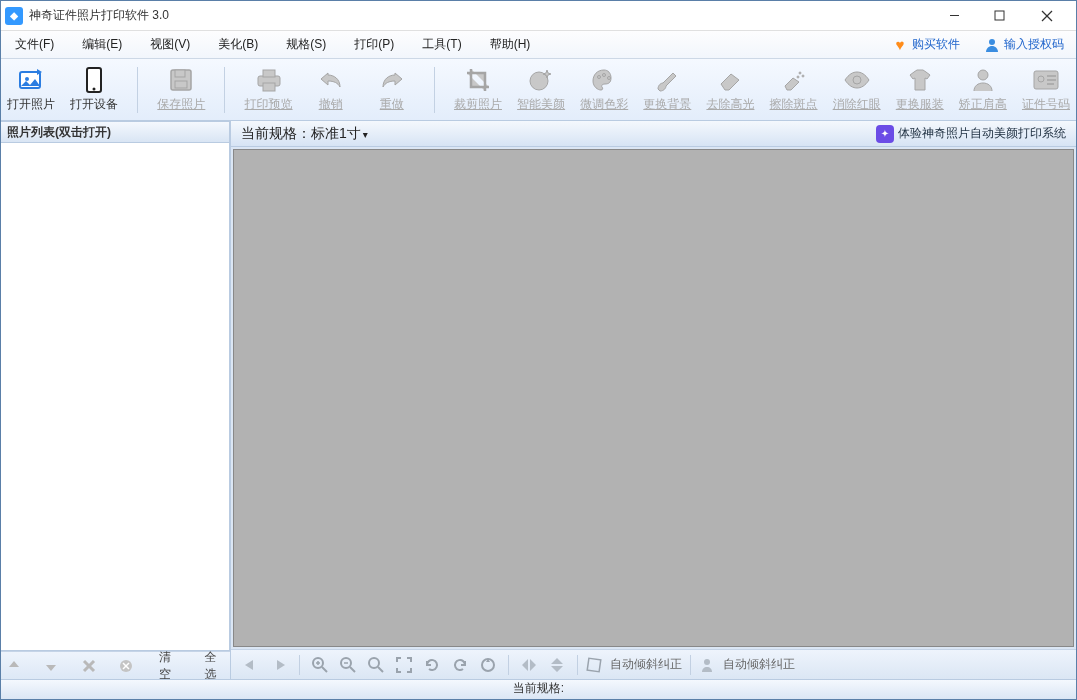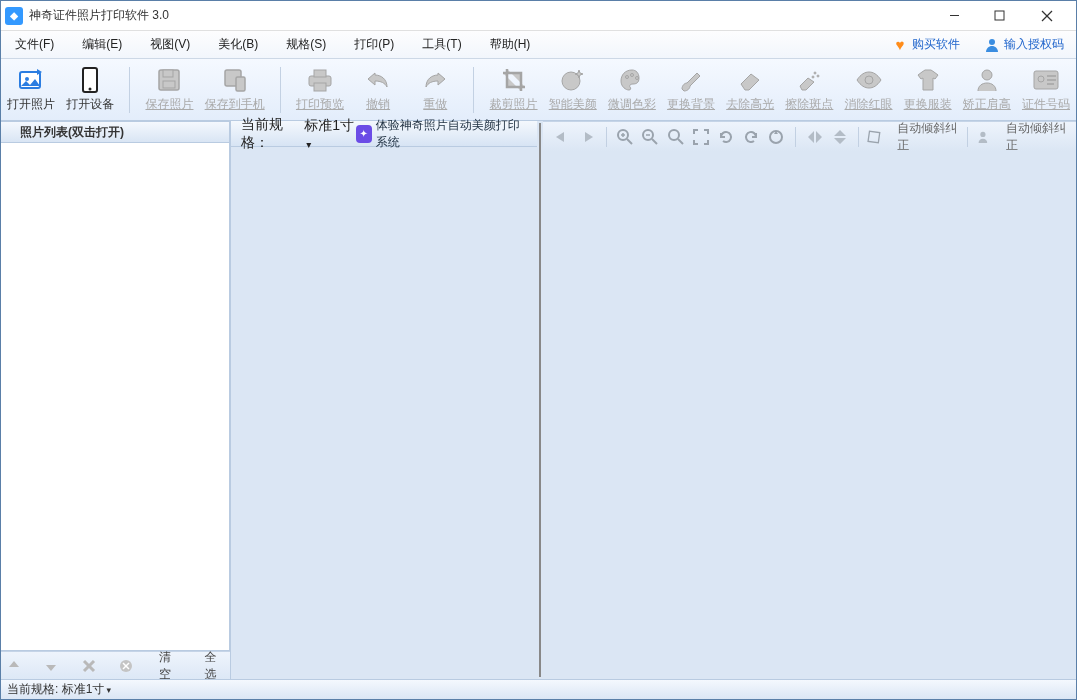--- a/index.html
+++ b/index.html
@@ -25,40 +25,40 @@
   
   .toolbar { height: 62px; background: linear-gradient(#f5f9ff,#e3edfb); border-bottom: 1px solid #b9cbe1; display: flex; align-items: center; padding: 2px 4px; gap: 0; justify-content: space-between; }
   .tool-btn { display: flex; flex-direction: column; align-items: center; justify-content: center; min-width: 50px; height: 56px; font-size: 12px; color: #333; padding: 0 2px; }
   .tool-btn .ic { width: 28px; height: 28px; display:flex;align-items:center;justify-content:center; margin-bottom: 2px;}
   .tool-btn.dis { color:#aaa;text-decoration:underline; }
   .sep { width: 1px; height: 46px; background: #c3d1e3; margin: 0 6px; }
 
   
   .main { position: absolute; top: 120px; bottom: 20px; left: 0; right: 0; background:#dbe6f4; display:flex; }
   .sidepanel { width: 230px; background:#dbe6f4; display:flex;flex-direction:column; border-right:1px solid #b9cbe1;}
-  .side-head { height: 22px; background: linear-gradient(#f4f8fe,#d9e5f4); border:1px solid #b9cbe1; border-left:none; font-size:12px; font-weight:bold; color:#333; display:flex;align-items:center;padding:0 19px;}
+  .side-head { height: 22px; background: linear-gradient(#f4f8fe,#d9e5f4); border:1px solid #b9cbe1; border-left:none; font-size:12px; font-weight:bold; color:#333; display:flex;align-items:center;padding:0 6px;}
   .side-list { flex:1; background:#fff; border:1px solid #b9cbe1; border-left:none; border-top:none;}
   .side-tools { height:28px; background:linear-gradient(#eef4fc,#dde8f6); border-top:1px solid #c5d4e7; display:flex;align-items:center;gap:20px;padding:0 4px;font-size:12px;}
   .side-tools .ibtn { width:24px;height:22px;display:flex;align-items:center;justify-content:center;color:#a5a5a5;}
   .side-tools .txtbtn { padding:2px 4px; color:#444;}
 
-  .canvas-wrap { flex:1; display:flex;flex-direction:row;}
+  .canvas-wrap { flex:1; display:flex;flex-direction:column;}
   .spec-bar { height:26px; background:linear-gradient(#f4f8fd,#d7e4f4); border-bottom:1px solid #b9cbe1; display:flex;align-items:center;padding:0 10px;font-size:14px;color:#222;}
   .spec-bar .dd { margin-left:2px;font-size:10px;}
   .spec-bar .rspacer{flex:1;}
   .spec-bar .promo { font-size:12px;color:#234; display:flex;align-items:center;gap:4px;}
   .spec-bar .promo .picon{width:18px;height:18px;background:#6b4ce6;border-radius:4px;display:flex;align-items:center;justify-content:center;color:#fff;font-size:10px;}
   .canvas { flex:1; background:#b2b2b2; border:1px solid #888; margin:2px;}
   .canvas-tools { height:30px; background:linear-gradient(#eef4fc,#dbe6f4); border-top:1px solid #c5d4e7; display:flex;align-items:center;gap:4px;padding:0 8px;font-size:12px;}
   .canvas-tools .ibtn { width:24px;height:22px;display:flex;align-items:center;justify-content:center;color:#9aa3ad;}
   .canvas-tools .vsep{width:1px;height:20px;background:#c2d0e2;margin:0 4px;}
-  .canvas-tools .lbl{color:#666;display:flex;align-items:center;gap:16px;}
-
-  
-  .statusbar { position:absolute;bottom:0;left:0;right:0;height:20px;background:linear-gradient(#f4f8fe,#dbe6f4);border-top:1px solid #b9cbe1;font-size:12px;color:#333;display:flex;align-items:center;padding:0 6px;}
+  .canvas-tools .lbl{color:#666;display:flex;align-items:center;gap:8px;}
+
+  
+  .statusbar { position:absolute;bottom:0;left:0;right:0;height:20px;background:linear-gradient(#f4f8fe,#dbe6f4);border-top:1px solid #b9cbe1;font-size:12px;color:#333;display:flex;align-items:center;padding:0 6px;flex-direction:column;}
   .statusbar .dd2{font-size:9px;margin-left:2px;}
 
   svg { display:block; }
   .gray svg path, .gray svg rect, .gray svg circle, .gray svg line { stroke:#a5a5a5; fill:#c8c8c8; }
 </style>
 </head>
 <body>
 
 <div class="titlebar">
   <div class="app-icon">◆</div>
@@ -131,29 +131,20 @@
   <div class="tool-btn dis gray">
     <span class="ic">
         <svg width="26" height="26" viewBox="0 0 26 26">
           <rect x="3" y="3" width="20" height="20" rx="2" fill="#d5d5d5" stroke="#aaa" stroke-width="1.5"></rect>
           <rect x="7" y="3" width="10" height="7" fill="#fff"></rect>
           <rect x="7" y="14" width="12" height="7" fill="#fff"></rect>
         </svg>
       </span>
     <span>保存照片</span>
   </div>
-  <div class="tool-btn dis gray">
-    <span class="ic">
-        <svg width="26" height="26" viewBox="0 0 26 26">
-          <rect x="3" y="3" width="16" height="16" rx="2" fill="#d5d5d5" stroke="#aaa" stroke-width="1.5"></rect>
-          <rect x="14" y="10" width="9" height="14" rx="1.5" fill="#fff" stroke="#aaa" stroke-width="1.5"></rect>
-        </svg>
-      </span>
-    <span>保存到手机</span>
-  </div>
   <div class="sep"></div>
   <div class="tool-btn dis gray">
     <span class="ic">
         <svg width="28" height="26" viewBox="0 0 28 26">
           <rect x="3" y="9" width="22" height="10" rx="2" fill="#d5d5d5" stroke="#aaa"></rect>
           <rect x="8" y="3" width="12" height="7" fill="#fff" stroke="#aaa"></rect>
           <rect x="8" y="16" width="12" height="8" fill="#fff" stroke="#aaa"></rect>
         </svg>
       </span>
     <span>打印预览</span>

